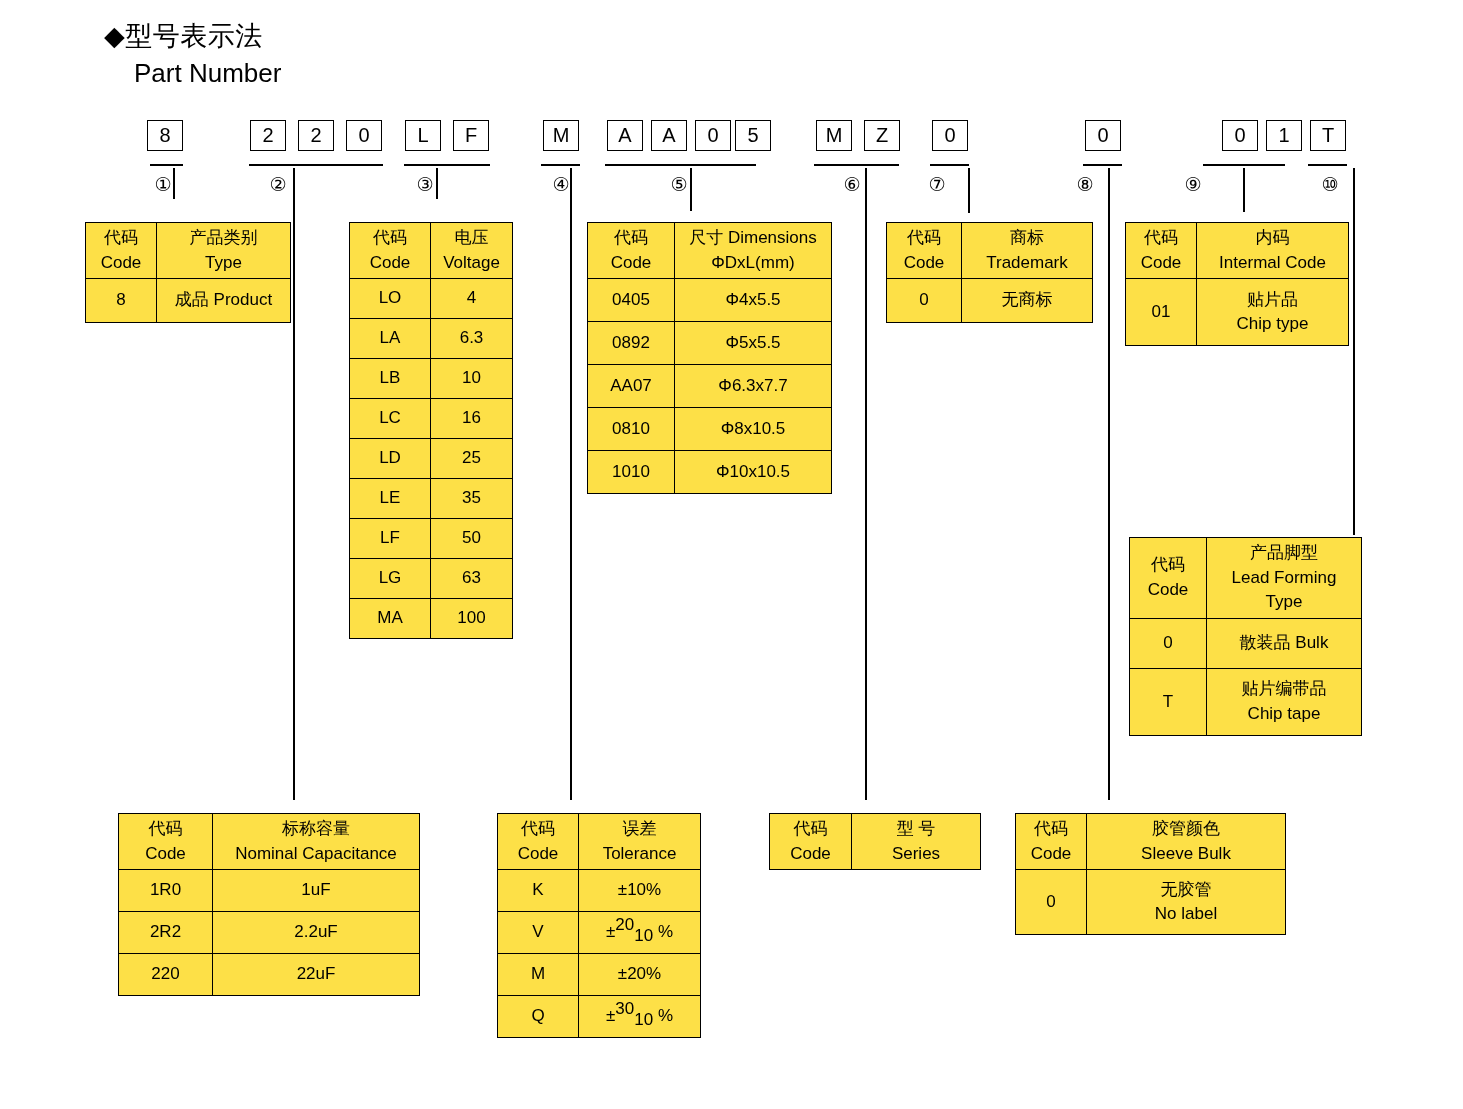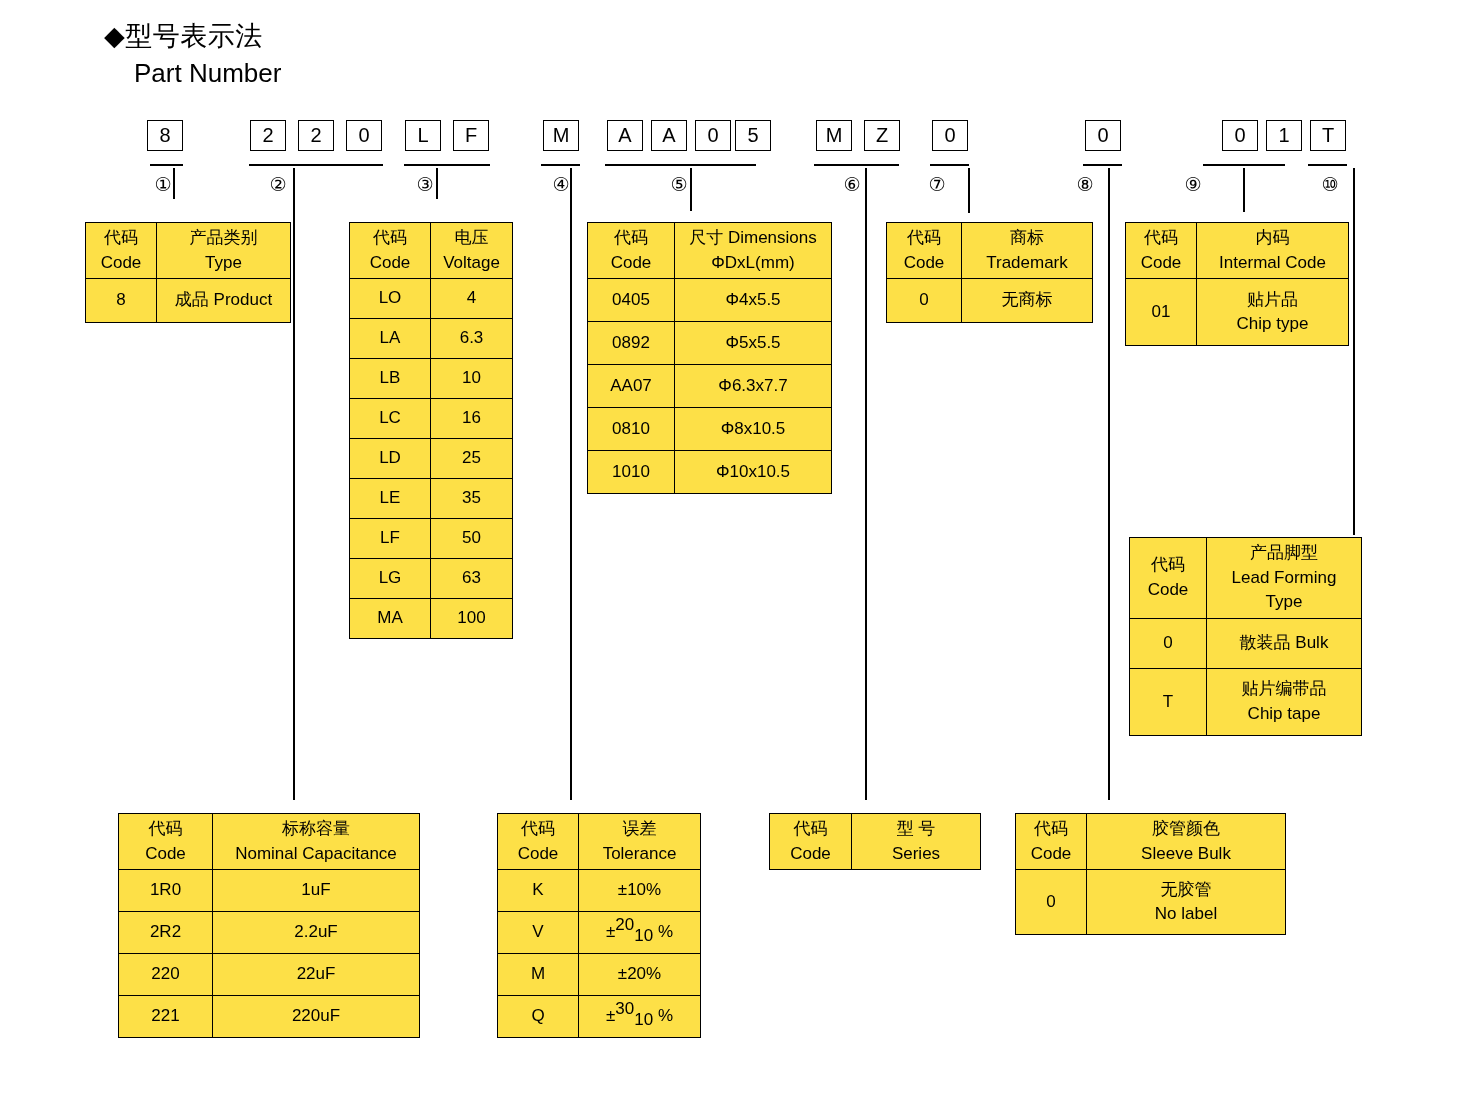--- a/index.html
+++ b/index.html
@@ -298,24 +298,20 @@
         <td>1uF</td>
       </tr>
   <tr>
         <td style="height:35px;">2R2</td>
         <td>2.2uF</td>
       </tr>
   <tr>
         <td style="height:35px;">220</td>
         <td>22uF</td>
       </tr>
-  <tr>
-        <td style="height:35px;">221</td>
-        <td>220uF</td>
-      </tr>
 </tbody>
   </table>
 
 <table class="t" style="left:497px;top:813px;">
   <tbody>
       <tr>
     <td class="hd" style="width:72px;">
       <span class="cn">代码</span>
       <span class="en">Code</span>
     </td>

